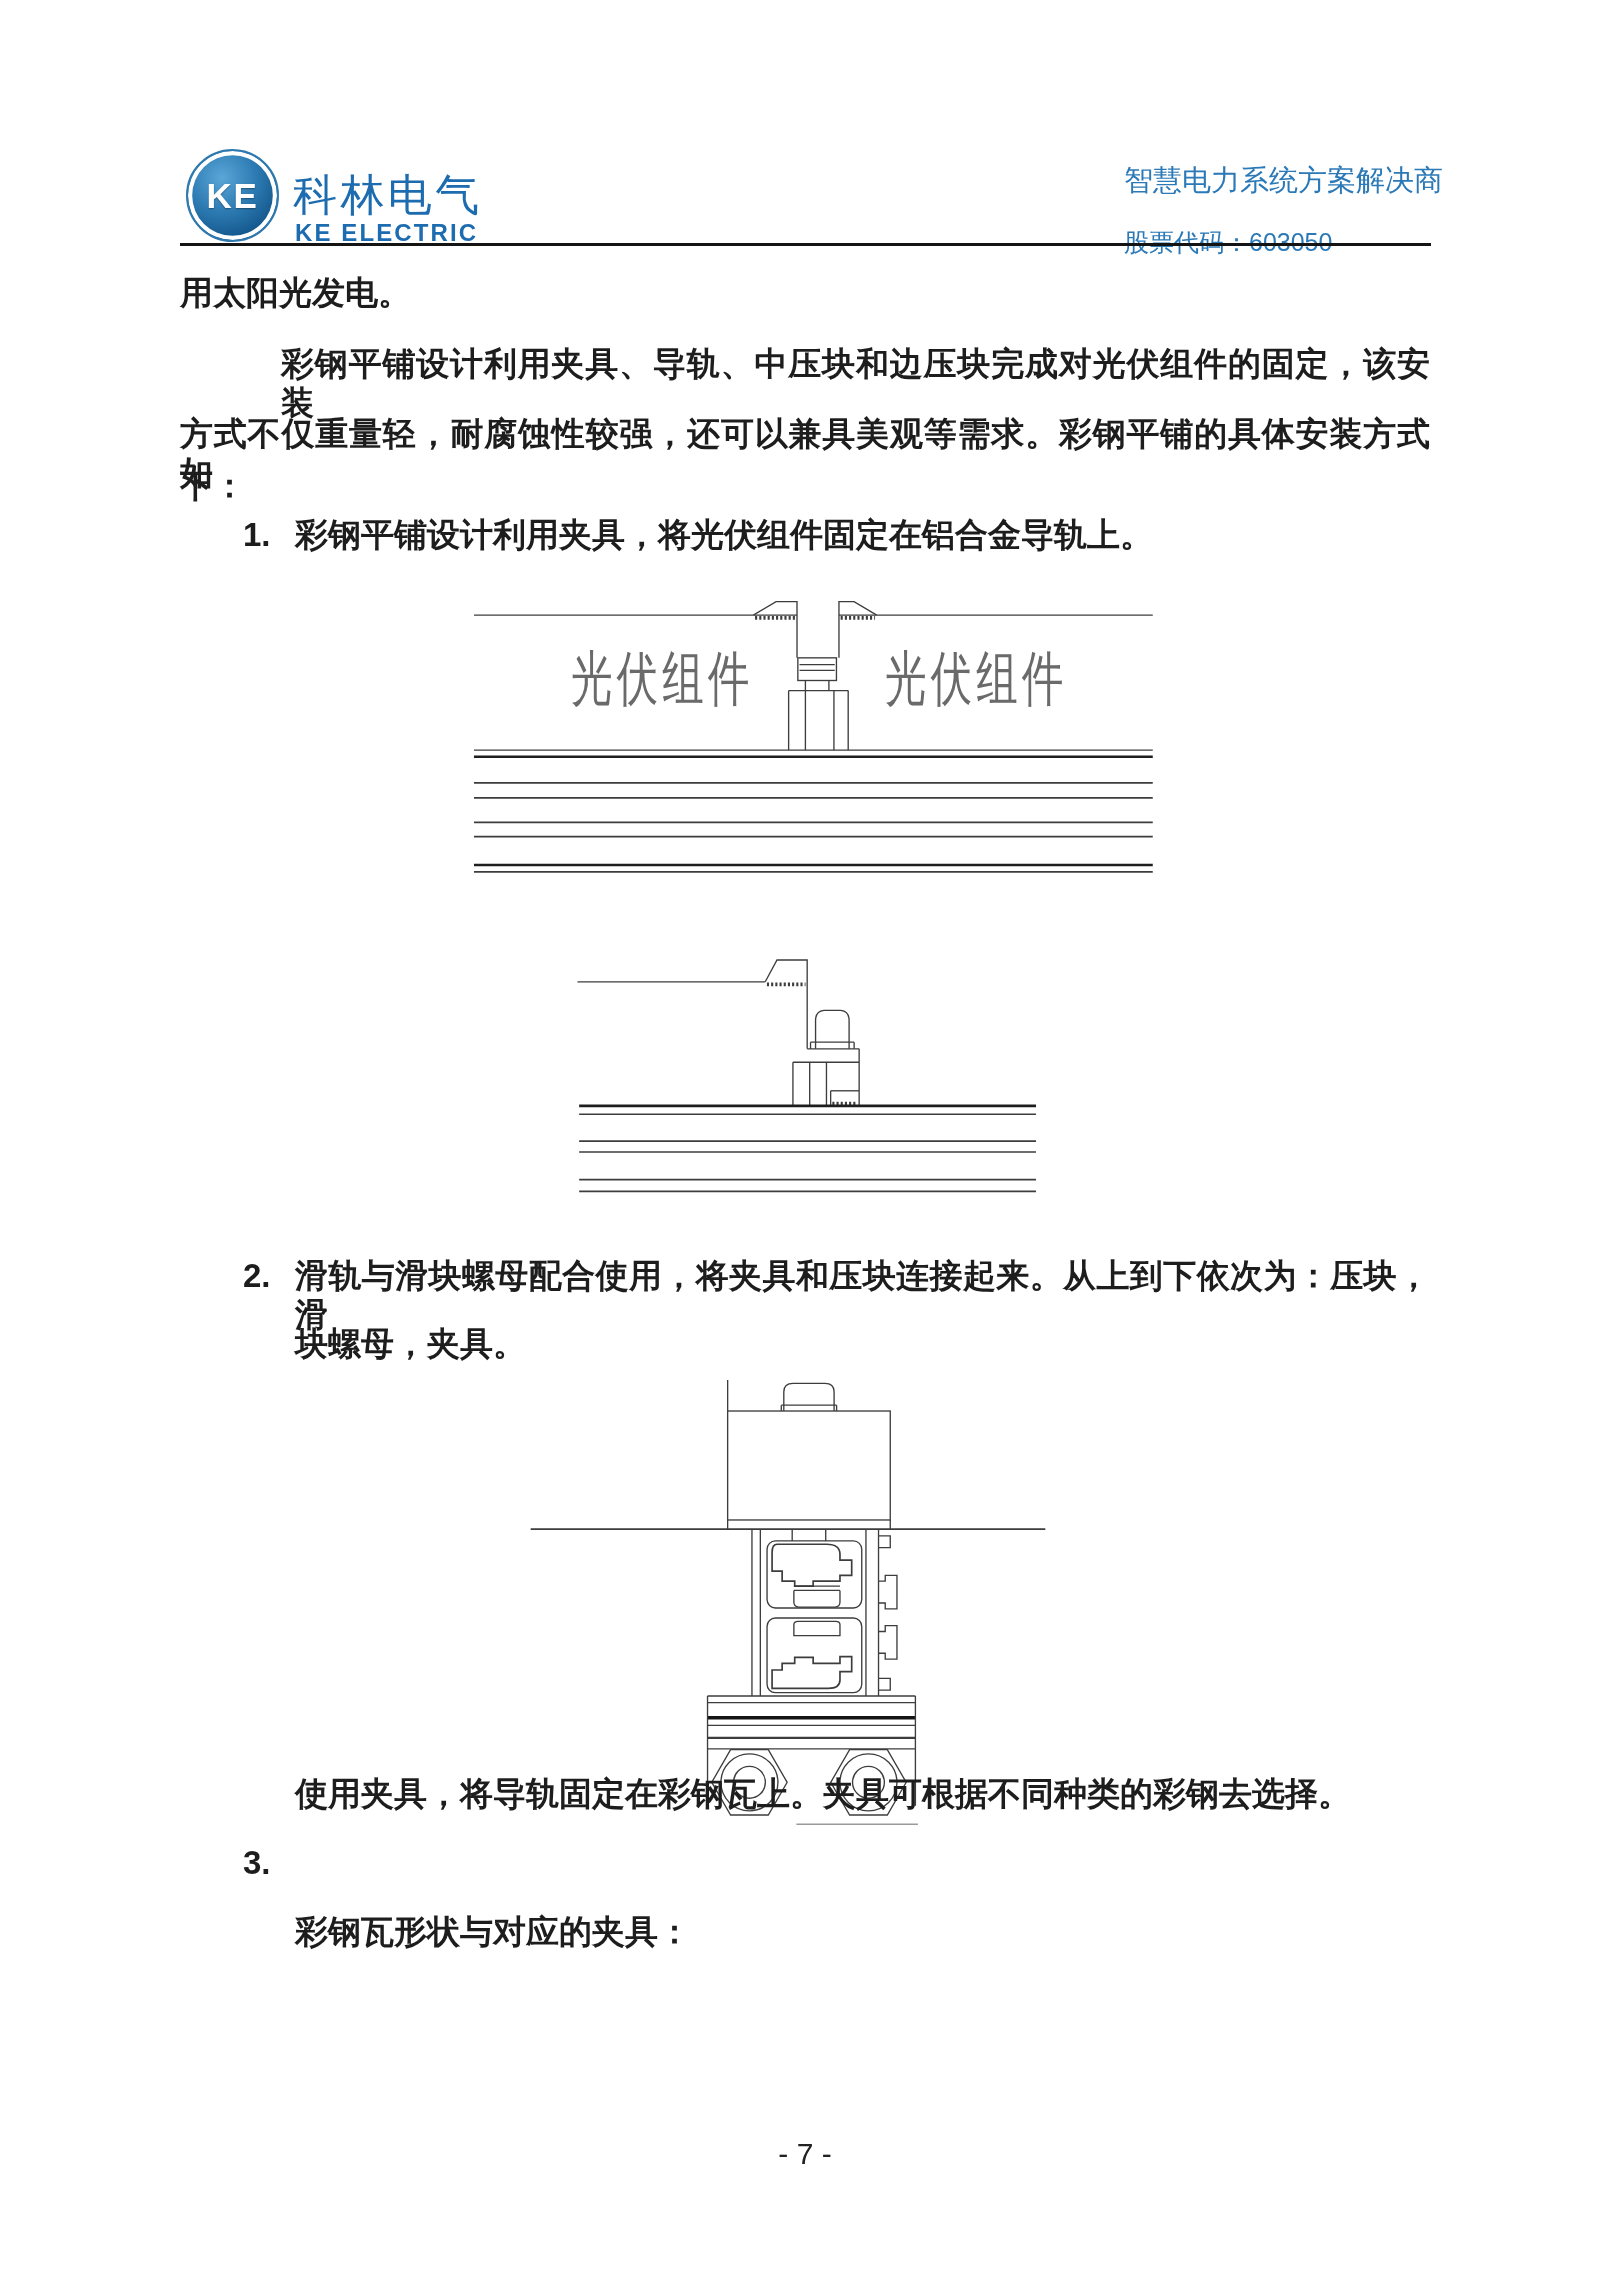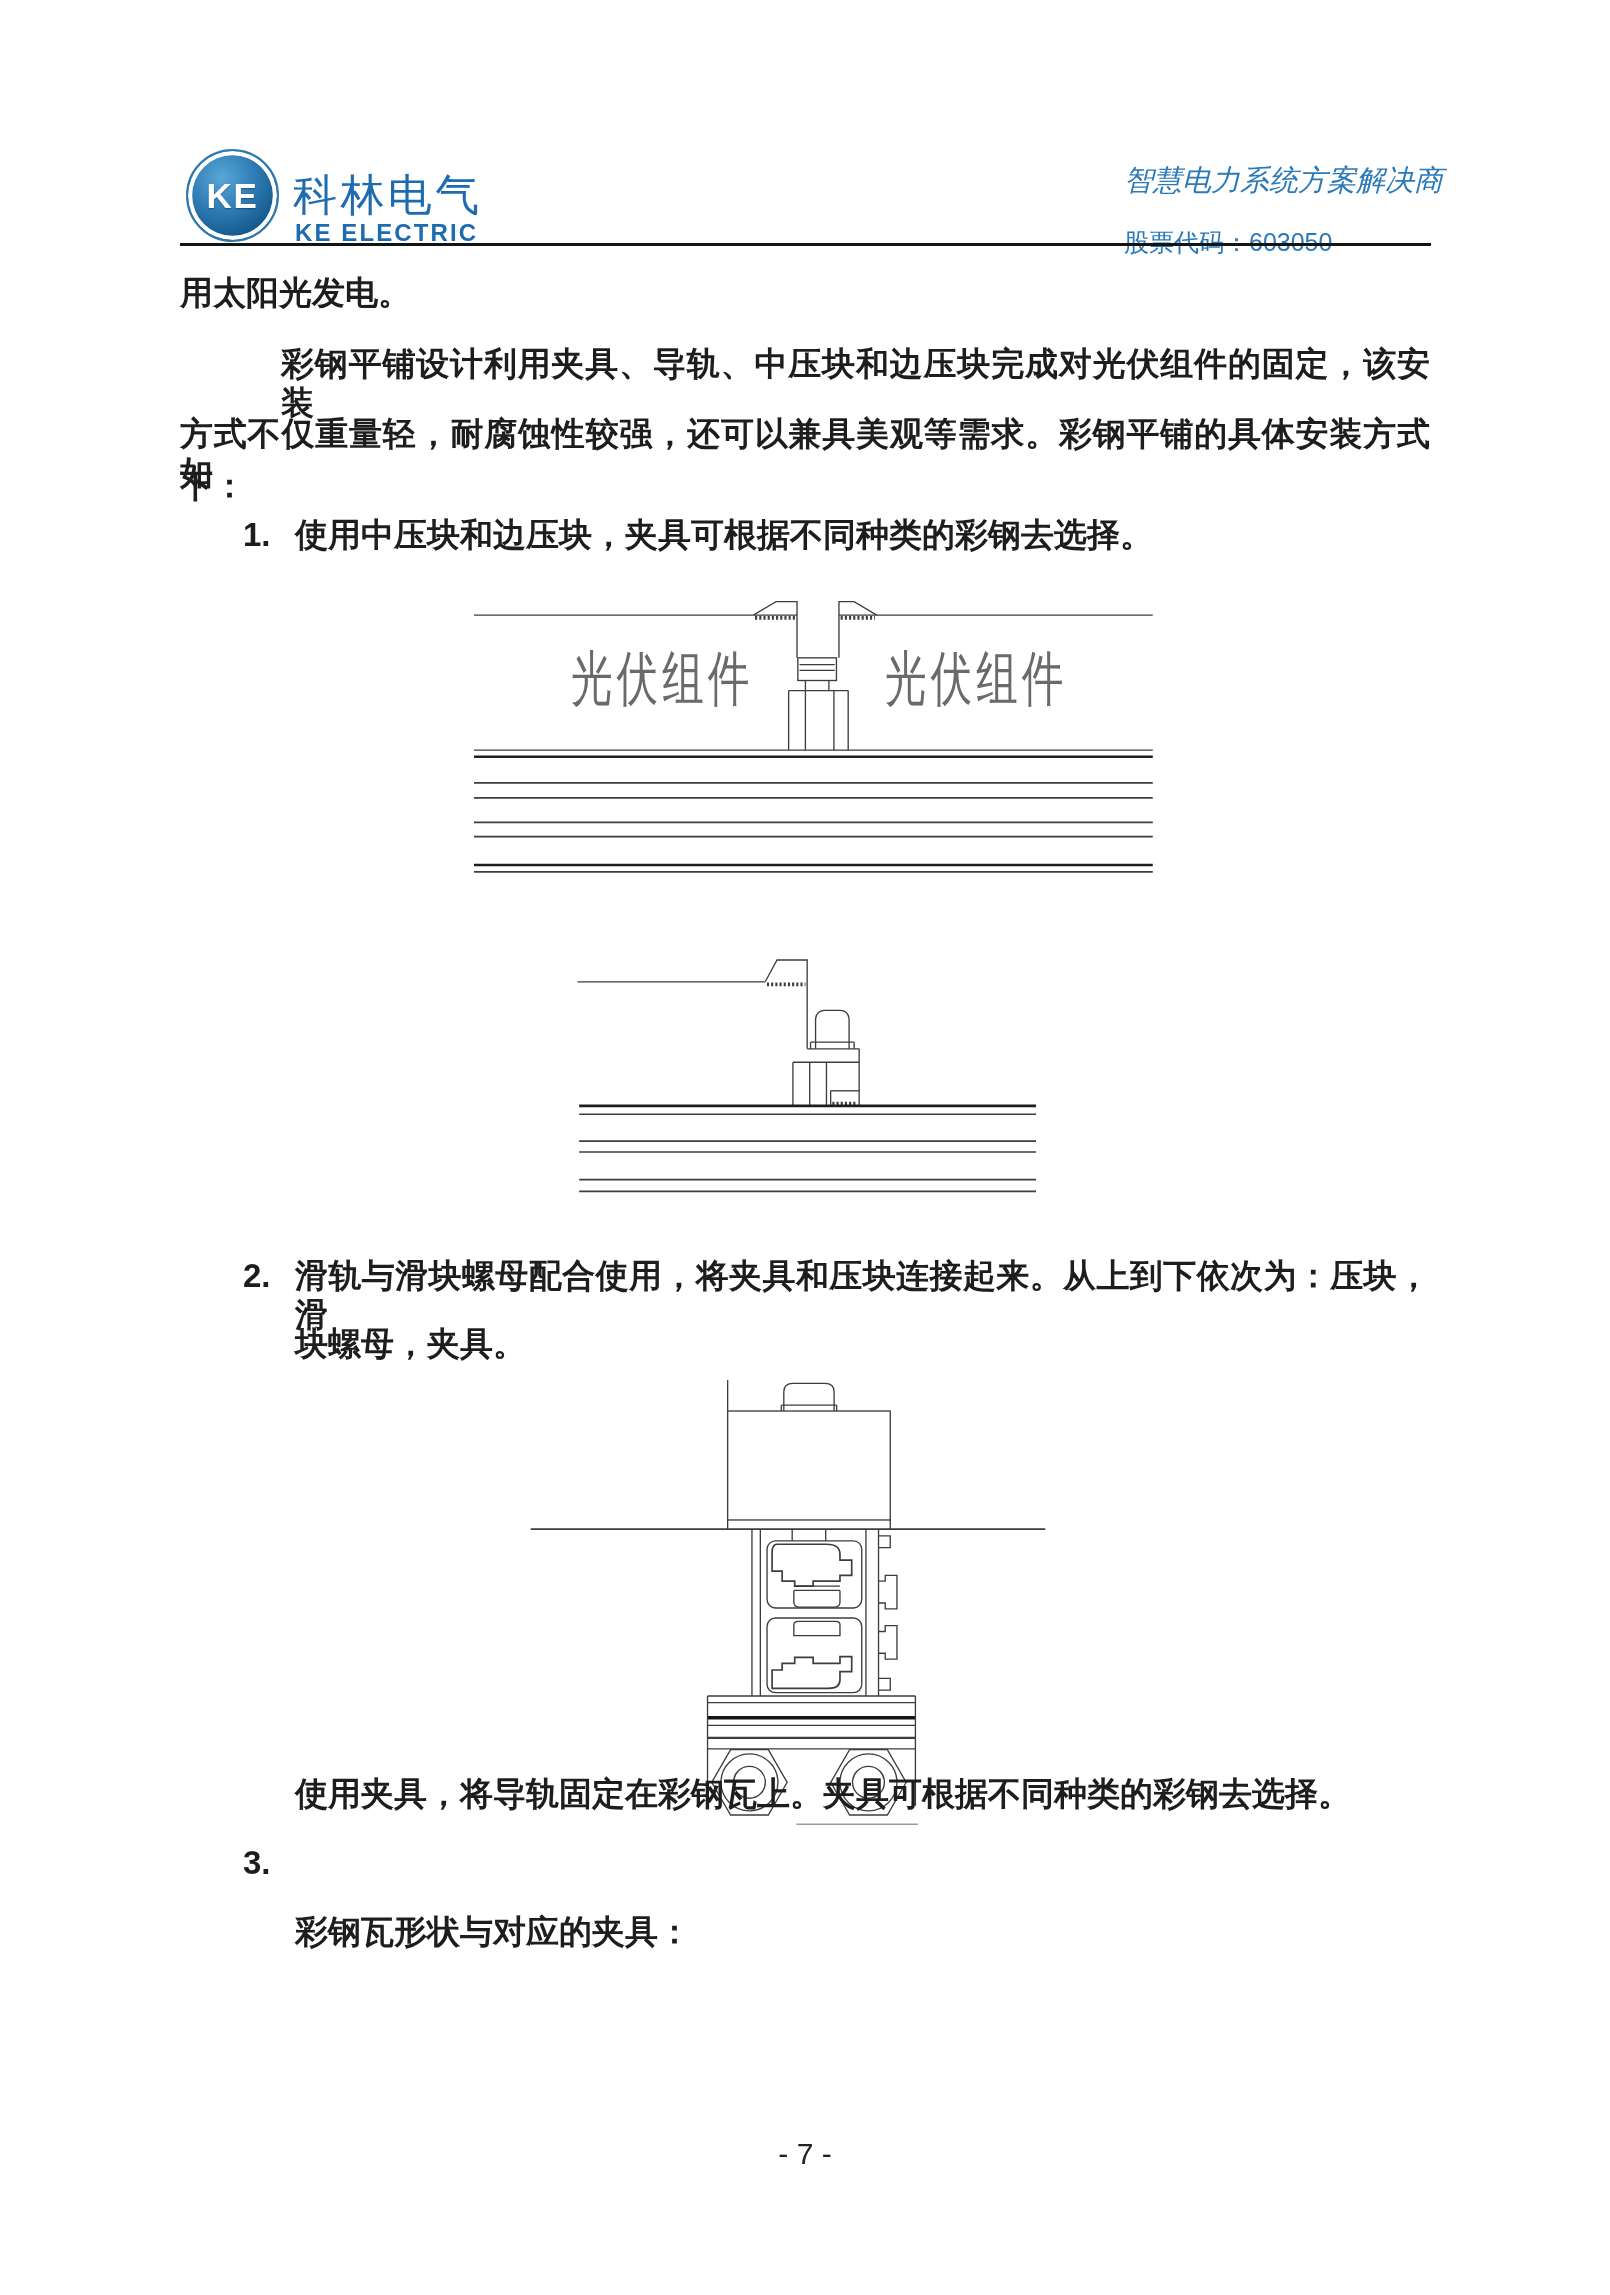--- a/index.html
+++ b/index.html
@@ -13,21 +13,21 @@
     background:radial-gradient(circle at 38% 30%, #5aa6d8 0%, #2e7cb4 40%, #0b4c80 85%);
     border:2.5px solid #2f79ae;box-shadow:inset 0 0 0 4.2px #ffffff;
     display:flex;align-items:center;justify-content:center;
   }
   .logo-badge span{
     color:#fff;font-weight:700;font-size:35px;letter-spacing:1.7px;
     font-family:"Liberation Sans",sans-serif;text-shadow:0 0.8px 1.7px rgba(0,0,0,.35);
   }
   .company-zh{position:absolute;left:293px;top:166px;font-size:44px;font-weight:400;letter-spacing:3.4px;white-space:pre;}
   .company-en{position:absolute;left:295px;top:219px;font-size:24px;font-weight:700;letter-spacing:2.1px;white-space:pre;}
-  .tagline{position:absolute;left:1124px;top:161px;font-size:29px;font-weight:500;white-space:pre;font-style:italic;}
+  .tagline{position:absolute;left:1124px;top:161px;font-size:29px;font-weight:500;white-space:pre;}
   .stock{position:absolute;left:1124px;top:206px;font-size:25px;font-weight:500;white-space:pre;margin-top:20px;}
   .header-rule{position:absolute;left:180px;top:243px;width:1251px;height:3.4px;background:#141414;}
   
   .tl{position:absolute;font-size:33px;line-height:39px;color:#1d1d1d;font-weight:600;white-space:pre;}
   .just{white-space:normal;text-align:justify;text-align-last:justify;}
   .num{position:absolute;font-size:33px;line-height:39px;color:#1d1d1d;font-weight:600;}
   
   .dg{position:absolute;}
   .pv-label{
     position:absolute;color:#6a6a6a;font-size:52px;font-weight:400;letter-spacing:5px;
@@ -50,21 +50,21 @@
   <div class="tagline" style="color: rgb(43, 121, 183);">智慧电力系统方案解决商</div>
   <div class="stock" style="color: rgb(43, 121, 183);">股票代码：603050</div>
   <div class="header-rule"></div>
 
   <div class="tl" style="left:180px;top:273px;">用太阳光发电。</div>
   <div class="tl just" style="left:281px;top:344px;width:1149px;">彩钢平铺设计利用夹具、导轨、中压块和边压块完成对光伏组件的固定，该安装</div>
   <div class="tl just" style="left:180px;top:414px;width:1250px;">方式不仅重量轻，耐腐蚀性较强，还可以兼具美观等需求。彩钢平铺的具体安装方式如</div>
   <div class="tl" style="left:180px;top:466px;">下：</div>
 
   <div class="num" style="left:243px;top:515px;">1.</div>
-  <div class="tl" style="left:295px;top:515px;">使用中压块和边压块，夹具可根据不同种类的彩钢去选择。</div>
+  <div class="tl" style="left:295px;top:515px;">彩钢平铺设计利用夹具，将光伏组件固定在铝合金导轨上。</div>
 
   <svg class="dg" style="left:453px;top:583px;" width="709" height="294" viewBox="0 0 845 350">
     <g stroke="#3d3d3d" fill="none" stroke-width="1.6">
       <path d="M25,38 H358"></path>
       <path d="M505,38 H834"></path>
       <path d="M358,38 L385,22 H410 V89"></path>
       <path d="M505,38 L478,22 H460 V89"></path>
       <path d="M358,38 H410"></path>
       <path d="M460,38 H505"></path>
       <path d="M360,41.5 H408" stroke-dasharray="2.5 2.5" stroke-width="4.5"></path>

